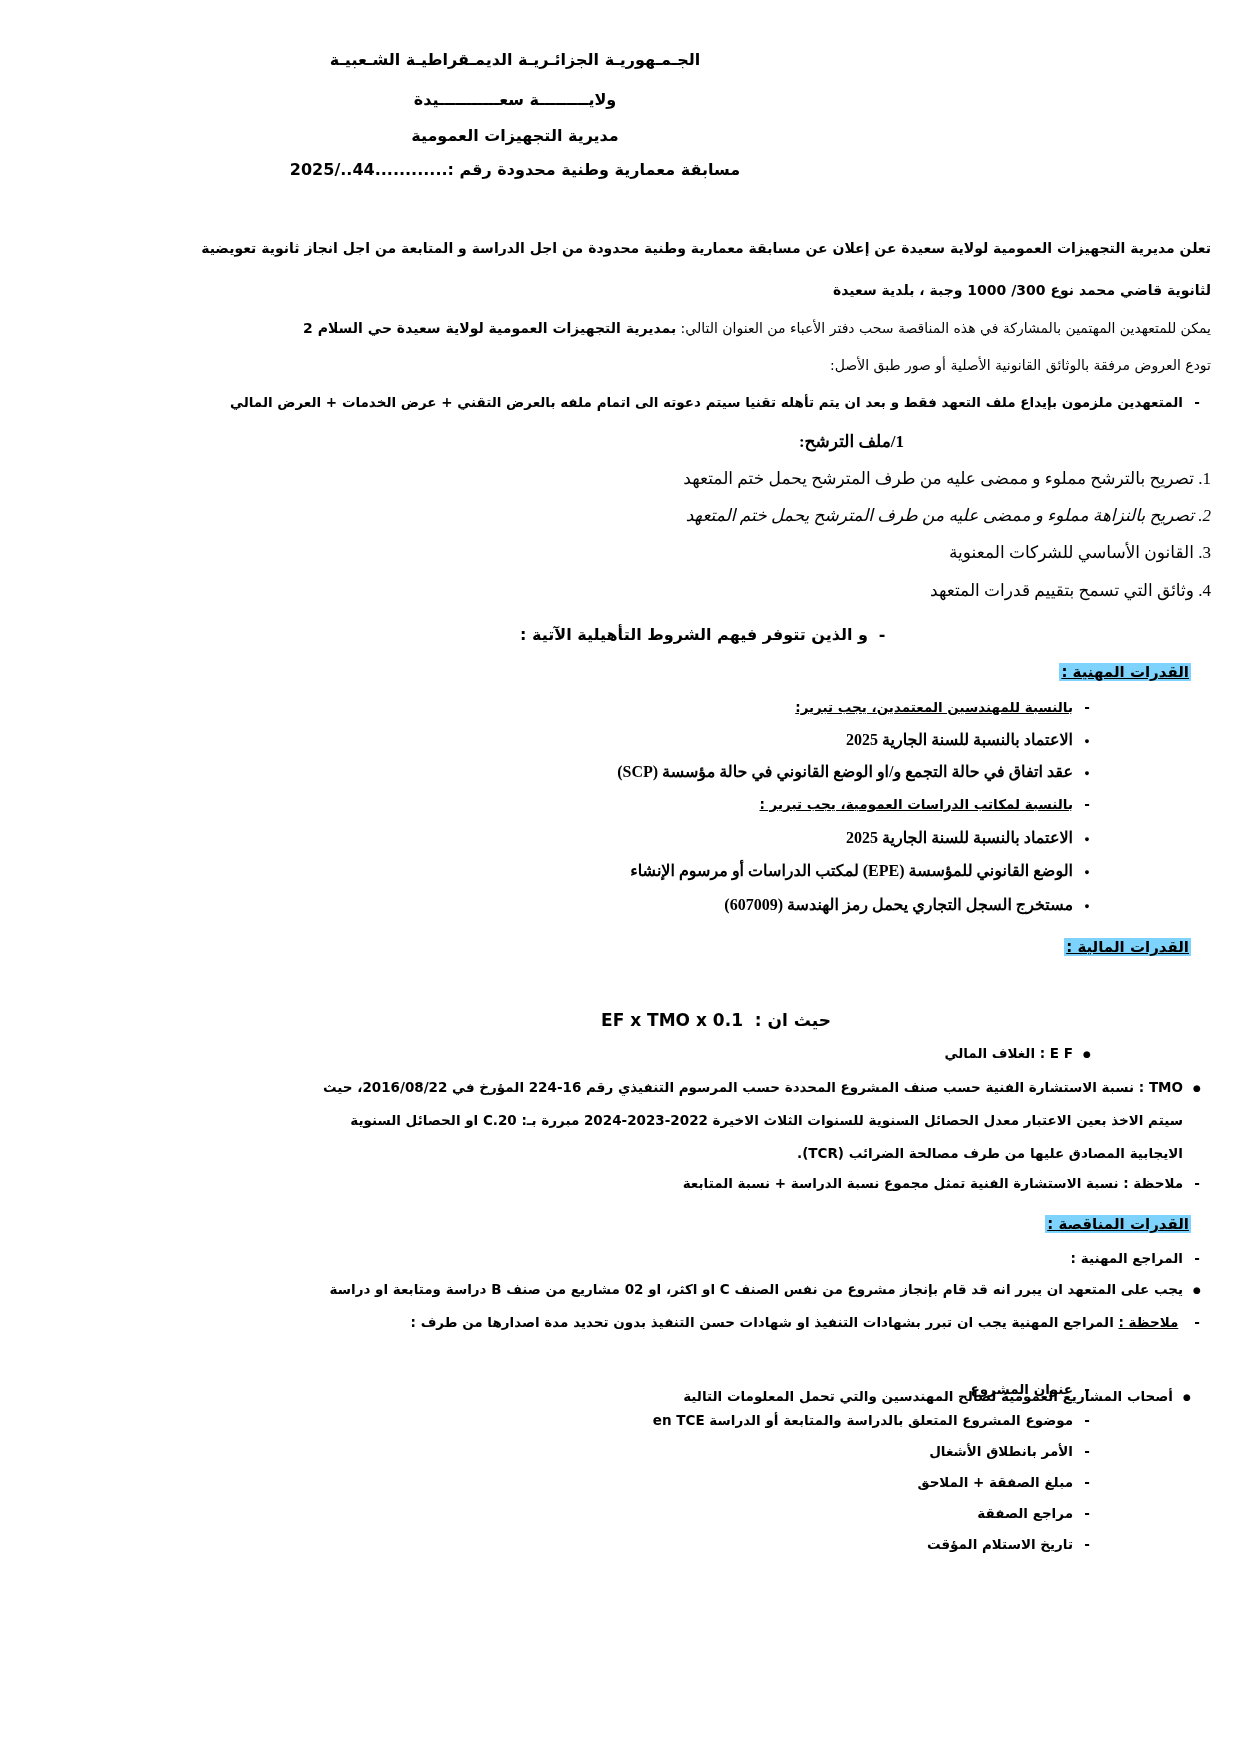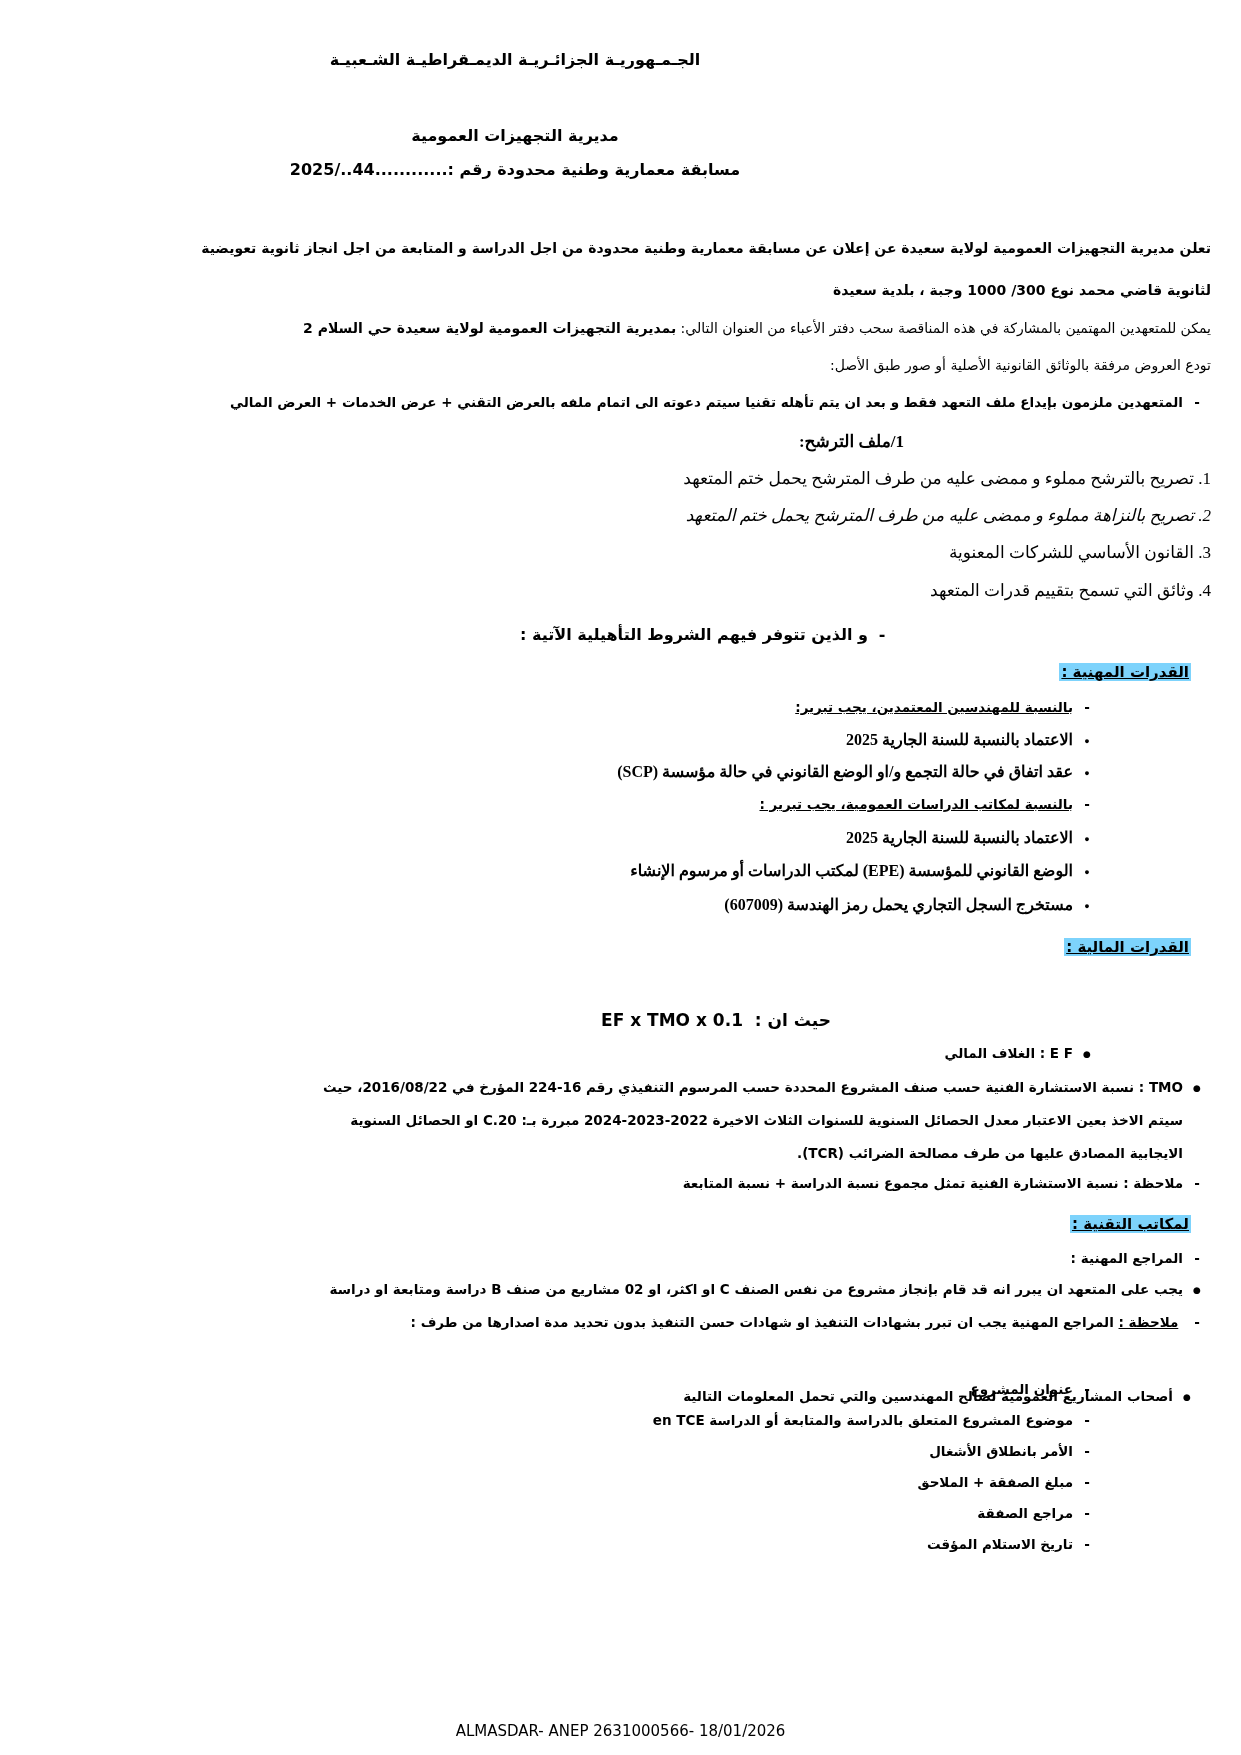--- a/index.html
+++ b/index.html
@@ -22,20 +22,21 @@
     .bul::before { content: "●"; font-size: 9px; display: inline-block; width: 28px; text-align: center; vertical-align: middle; }
     .footer { font-family: "DejaVu Sans", sans-serif; font-size: 15px; direction: ltr; left: 0; width: 1241px; text-align: center; }
     .numli { font-family: "Liberation Serif", "DejaVu Serif", serif; font-size: 17px; }
   </style>
 </head>
 <body>
 
 <div class="page">
 
   <div class="abs center hdr" style="top:50px;">الجـمـهوريـة الجزائـريـة الديمـقراطيـة الشـعبيـة</div>
+  <div class="abs center hdr" style="top:90px;">ولايـــــــــة سعـــــــــــيدة</div>
   <div class="abs center hdr" style="top:126px;">مديرية التجهيزات العمومية</div>
   <div class="abs center hdr" style="top:160px;">مسابقة معمارية وطنية محدودة رقم :............44../2025</div>
 
   <div class="abs b body14" style="top:240px; right:30px;">تعلن مديرية التجهيزات العمومية لولاية سعيدة عن إعلان عن مسابقة معمارية وطنية محدودة من اجل الدراسة و المتابعة من اجل انجاز ثانوية  تعويضية</div>
   <div class="abs b body14" style="top:282px; right:30px;">لثانوية قاضي محمد نوع 300/ 1000 وجبة ، بلدية سعيدة</div>
   <div class="abs body14" style="top:320px; right:30px;">
     <span>يمكن للمتعهدين المهتمين بالمشاركة في هذه المناقصة سحب دفتر الأعباء من العنوان التالي: </span><span class="b">بمديرية التجهيزات العمومية لولاية سعيدة حي السلام 2</span>
   </div>
   <div class="abs body14" style="top:357px; right:30px;">تودع العروض مرفقة بالوثائق القانونية الأصلية أو صور طبق الأصل:</div>
   <div class="abs b body13 dash" style="top:394px; right:30px;">المتعهدين ملزمون بإيداع ملف التعهد فقط و بعد ان يتم تأهله تقنيا سيتم دعوته الى اتمام ملفه بالعرض التقني + عرض الخدمات + العرض المالي</div>
@@ -64,29 +65,28 @@
   <div class="abs b" style="top:1010px; right:410px; font-size:17px;">
     <span>حيث ان :</span>&nbsp;&nbsp;<span style="direction:ltr; unicode-bidi:embed;">EF x TMO x 0.1</span>
   </div>
   <div class="abs b body13 bul" style="top:1045px; right:140px;">E F  : الغلاف المالي</div>
   <div class="abs b body13 bul" style="top:1079px; right:30px; left:30px; white-space:nowrap;">TMO : نسبة الاستشارة الفنية حسب صنف المشروع المحددة حسب المرسوم التنفيذي رقم 16-224 المؤرخ في 2016/08/22، حيث</div>
   <div class="abs b body13" style="top:1112px; right:30px; padding-right:28px;">سيتم الاخذ بعين الاعتبار معدل الحصائل السنوية  للسنوات الثلاث الاخيرة 2022-2023-2024  مبررة بـ: C.20 او الحصائل السنوية</div>
   <div class="abs b body13" style="top:1145px; right:30px; padding-right:28px;">الايجابية المصادق عليها من طرف مصالحة الضرائب (TCR).</div>
   <div class="abs b body13 dash" style="top:1175px; right:30px;">ملاحظة : نسبة الاستشارة الفنية تمثل مجموع نسبة الدراسة + نسبة المتابعة</div>
 
   <div class="abs" style="top:1214px; right:50px;">
-    <span class="hl">لمكاتب التقنية :</span>
+    <span class="hl">القدرات المناقصة :</span>
   </div>
   <div class="abs b body13 dash" style="top:1250px; right:30px;">المراجع المهنية :</div>
   <div class="abs b body13 bul" style="top:1281px; right:30px;">يجب على المتعهد ان يبرر انه قد قام بإنجاز مشروع من نفس الصنف C او اكثر، او 02 مشاريع من صنف  B  دراسة ومتابعة او دراسة</div>
   <div class="abs b body13 dash" style="top:1314px; right:30px;">
     <span class="u">ملاحظة :</span><span> المراجع المهنية يجب ان تبرر بشهادات التنفيذ او شهادات حسن التنفيذ بدون تحديد مدة اصدارها من طرف :</span>
   </div>
   <div class="abs b body13 bul" style="top:1346px; right:40px;margin-top:42px;">أصحاب المشاريع العمومية  لصالح المهندسين والتي تحمل المعلومات التالية</div>
   <div class="abs b body13 dash" style="top:1381px; right:140px;">عنوان المشروع</div>
   <div class="abs b body13 dash" style="top:1412px; right:140px;">موضوع المشروع المتعلق بالدراسة والمتابعة أو الدراسة  en TCE</div>
   <div class="abs b body13 dash" style="top:1443px; right:140px;">الأمر بانطلاق الأشغال</div>
   <div class="abs b body13 dash" style="top:1474px; right:140px;">مبلغ الصفقة + الملاحق</div>
   <div class="abs b body13 dash" style="top:1505px; right:140px;">مراجع الصفقة</div>
   <div class="abs b body13 dash" style="top:1536px; right:140px;">تاريخ الاستلام المؤقت</div>
 
-  <div class="abs footer" style="top:1722px;">ALMASDAR- ANEP 2631000566- 18/01/2026</div>
 </div>
 
 </body></html>

